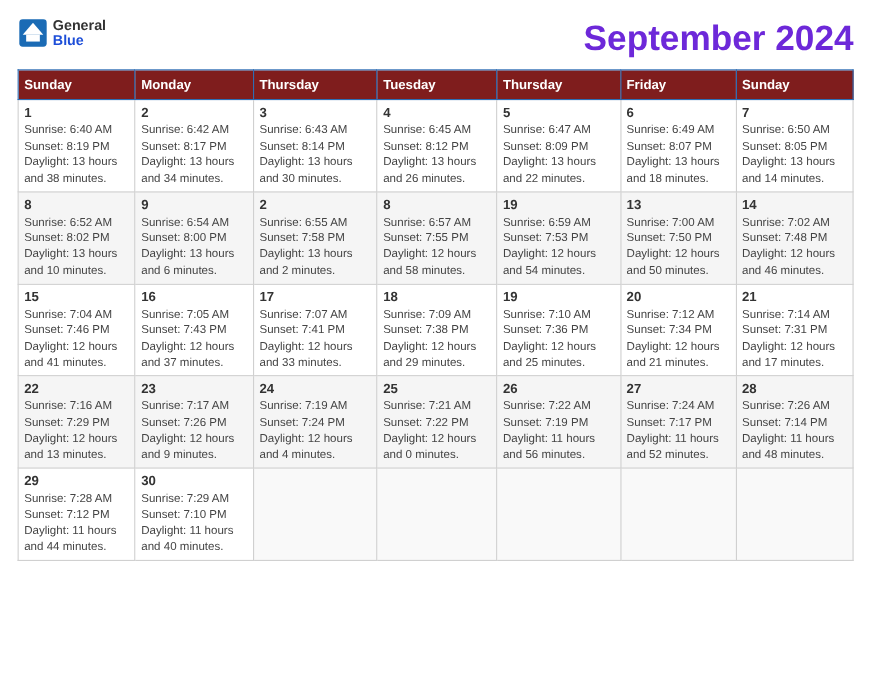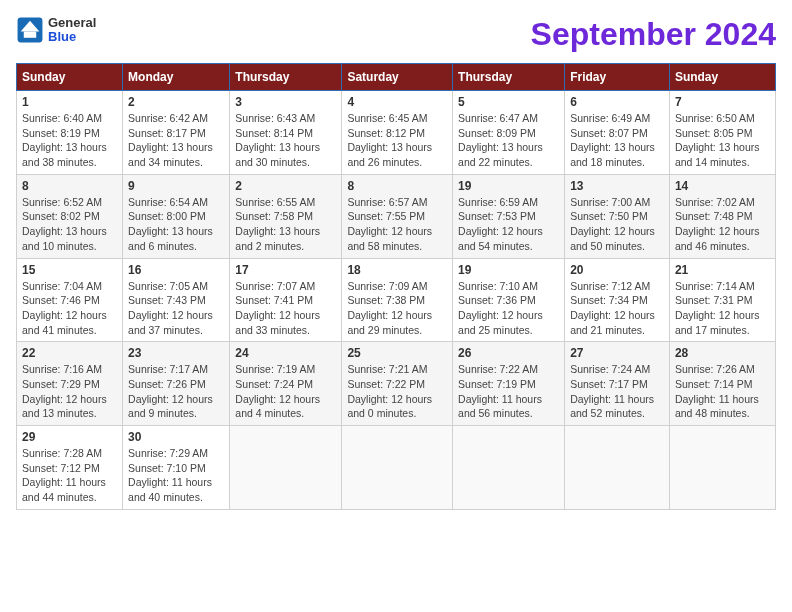--- a/index.html
+++ b/index.html
@@ -105,21 +105,21 @@
     <div class="month-title">September 2024</div>
   </div>
 </div>
 
 <table>
   <thead>
     <tr>
     <th>Sunday</th>
         <th>Monday</th>
         <th>Thursday</th>
-        <th>Saturday</th>
+        <th>Tuesday</th>
         <th>Thursday</th>
         <th>Friday</th>
         <th>Sunday</th>
       </tr>
   </thead>
   <tbody id="calendar-body">
   <tr>
         <td>
           <span class="day-num">1</span>
           <div class="day-detail">Sunrise: 6:40 AM<br>Sunset: 8:19 PM<br>Daylight: 13 hours and 38 minutes.</div>

